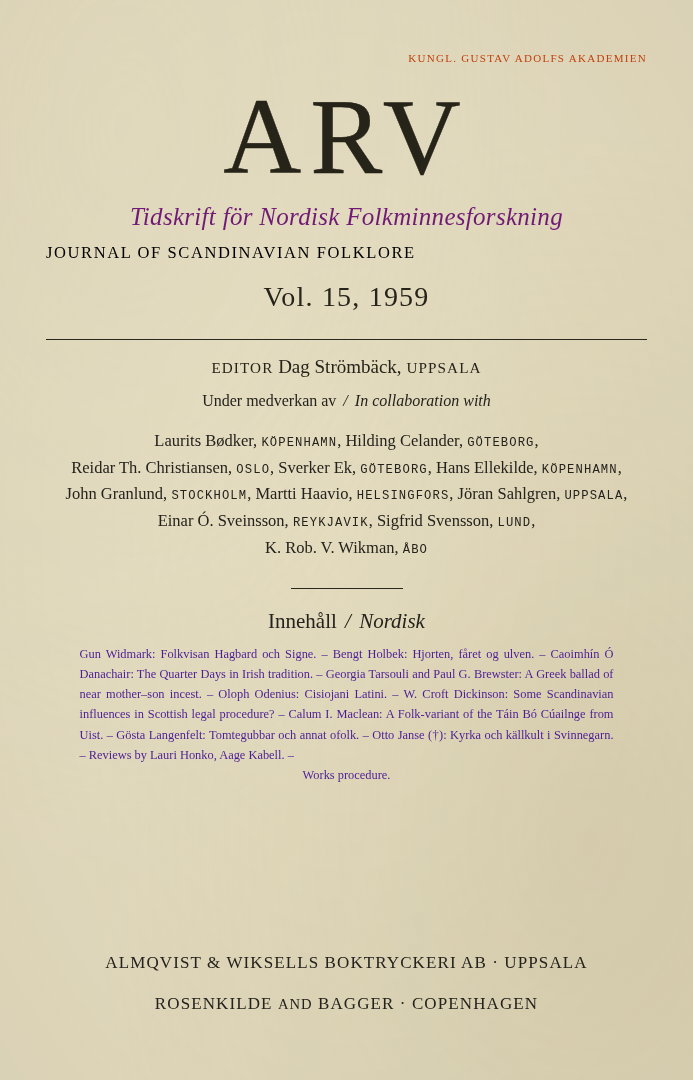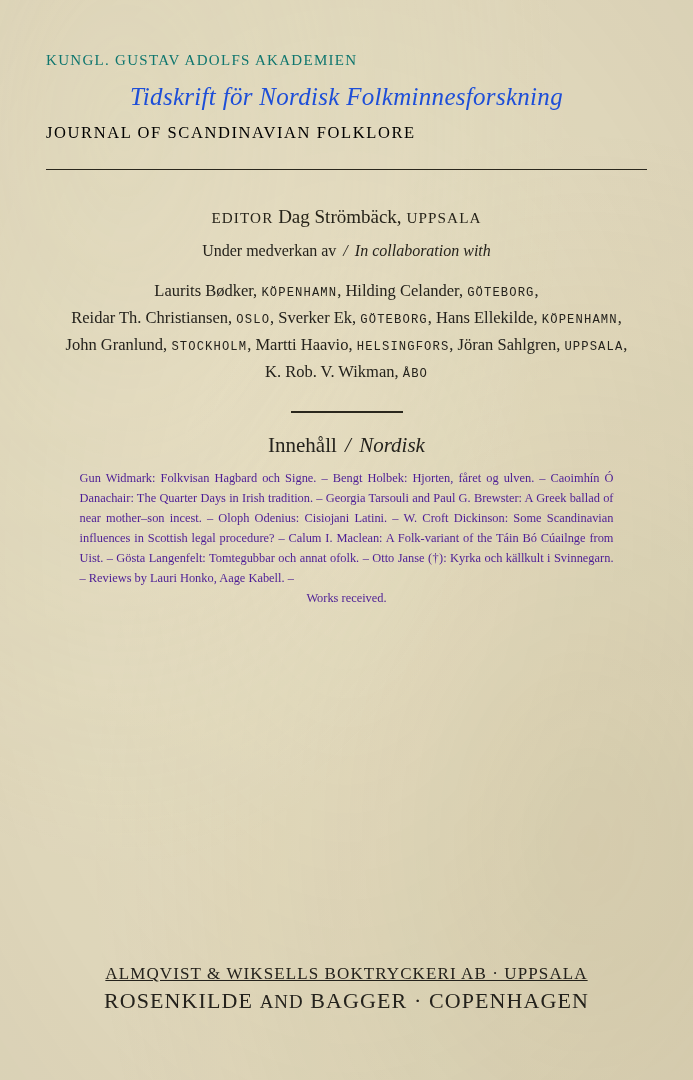--- a/index.html
+++ b/index.html
@@ -30,48 +30,48 @@
   .page {
     position: relative;
     width: 693px;
     height: 1080px;
     box-sizing: border-box;
     padding: 0 46px;
     z-index: 2;
   }
 
   .academy {
-    text-align: left;
+    text-align: right;
     margin-top: 52px;
-    font-size: 15px;
+    font-size: 11px;
     letter-spacing: 1.3px;
     font-variant: small-caps;
     text-transform: uppercase;
-    color: #0f766e;
+    color: #c2410c;
   }
 
   .arv-title {
     text-align: center;
     margin-top: 22px;
     font-family: "Liberation Serif", serif;
     font-size: 108px;
     line-height: 0.95;
     letter-spacing: 9px;
     font-weight: normal;
     color: #262319;
     -webkit-text-stroke: 0.4px #262319;
   }
 
   .subtitle-it {
     text-align: center;
     margin-top: 14px;
     font-size: 25px;
     font-style: italic;
     letter-spacing: 0.3px;
-    color: #1d4ed8;
+    color: #701a75;
   }
 
   .subtitle-caps {
     text-align: left;
     margin-top: 12px;
     font-size: 16.5px;
     letter-spacing: 1.6px;
     text-transform: uppercase;
     color: #000000;
   }
@@ -86,21 +86,21 @@
 
   .rule-full {
     width: 100%;
     height: 1.4px;
     background: #2a271d;
     margin: 26px auto 0 auto;
   }
 
   .editor-line {
     text-align: center;
-    margin-top: 36px;
+    margin-top: 16px;
     font-size: 19px;
     color: #262319;
   }
   .sc {
     font-size: 0.80em;
     letter-spacing: 1.1px;
     text-transform: uppercase;
   }
 
   .collab {
@@ -165,80 +165,82 @@
     position: absolute;
     left: 0;
     right: 0;
     bottom: 118px;
     text-align: center;
   }
   .imprint .line1 {
     font-size: 17px;
     letter-spacing: 1.1px;
     text-transform: uppercase;
-    text-decoration: underline;
   }
   .imprint .line2 {
-    margin-top: 4px;
-    font-size: 22px;
+    margin-top: 21px;
+    font-size: 17px;
     letter-spacing: 1.1px;
     text-transform: uppercase;
   }
   .imprint .sm {
     font-size: 0.86em;
     letter-spacing: 1px;
   }
 </style>
 </head>
 <body>
 
 <div class="paper-texture"></div>
 
 <div class="page">
 
   <div class="academy">Kungl. Gustav Adolfs Akademien</div>
 
+  <div class="arv-title">ARV</div>
 
   <div class="subtitle-it">Tidskrift för Nordisk Folkminnesforskning</div>
 
   <div class="subtitle-caps">Journal of Scandinavian Folklore</div>
 
+  <div class="volume">Vol. 15, 1959</div>
 
   <div class="rule-full"></div>
 
   <div class="editor-line">
     <span class="sc">Editor</span>
     <span>Dag Strömbäck,</span>
     <span class="sc">Uppsala</span>
   </div>
 
   <div class="collab">
     <span>Under medverkan av</span>
     <span class="slash">/</span>
     <span class="en">In collaboration with</span>
   </div>
 
   <div class="board">
     <div>Laurits Bødker, <span class="sc">Köpenhamn</span>, Hilding Celander, <span class="sc">Göteborg</span>,</div>
     <div>Reidar Th. Christiansen, <span class="sc">Oslo</span>, Sverker Ek, <span class="sc">Göteborg</span>, Hans Ellekilde, <span class="sc">Köpenhamn</span>,</div>
     <div>John Granlund, <span class="sc">Stockholm</span>, Martti Haavio, <span class="sc">Helsingfors</span>, Jöran Sahlgren, <span class="sc">Uppsala</span>,</div>
+    <div>Einar Ó. Sveinsson, <span class="sc">Reykjavik</span>, Sigfrid Svensson, <span class="sc">Lund</span>,</div>
     <div>K. Rob. V. Wikman, <span class="sc">Åbo</span></div>
   </div>
 
   <div class="rule-short"></div>
 
   <div class="contents-head">
     <span>Innehåll</span>
     <span class="slash">/</span>
     <span class="en">Nordisk</span>
   </div>
 
   <div class="contents-body">
     <span>Gun Widmark: Folkvisan Hagbard och Signe. – Bengt Holbek: Hjorten, fåret og ulven. – Caoimhín Ó Danachair: The Quarter Days in Irish tradition. – Georgia Tarsouli and Paul G. Brewster: A Greek ballad of near mother–son incest. – Oloph Odenius: Cisiojani Latini. – W. Croft Dickinson: Some Scandinavian influences in Scottish legal procedure? – Calum I. Maclean: A Folk-variant of the Táin Bó Cúailnge from Uist. – Gösta Langenfelt: Tomtegubbar och annat ofolk. – Otto Janse (†): Kyrka och källkult i Svinnegarn. – Reviews by Lauri Honko, Aage Kabell. –</span>
-    <span class="last">Works received.</span>
+    <span class="last">Works procedure.</span>
   </div>
 
   <div class="imprint">
     <div class="line1">Almqvist &amp; Wiksells Boktryckeri AB · Uppsala</div>
     <div class="line2">
       <span>Rosenkilde</span>
       <span class="sm">and</span>
       <span>Bagger · Copenhagen</span>
     </div>
   </div>

